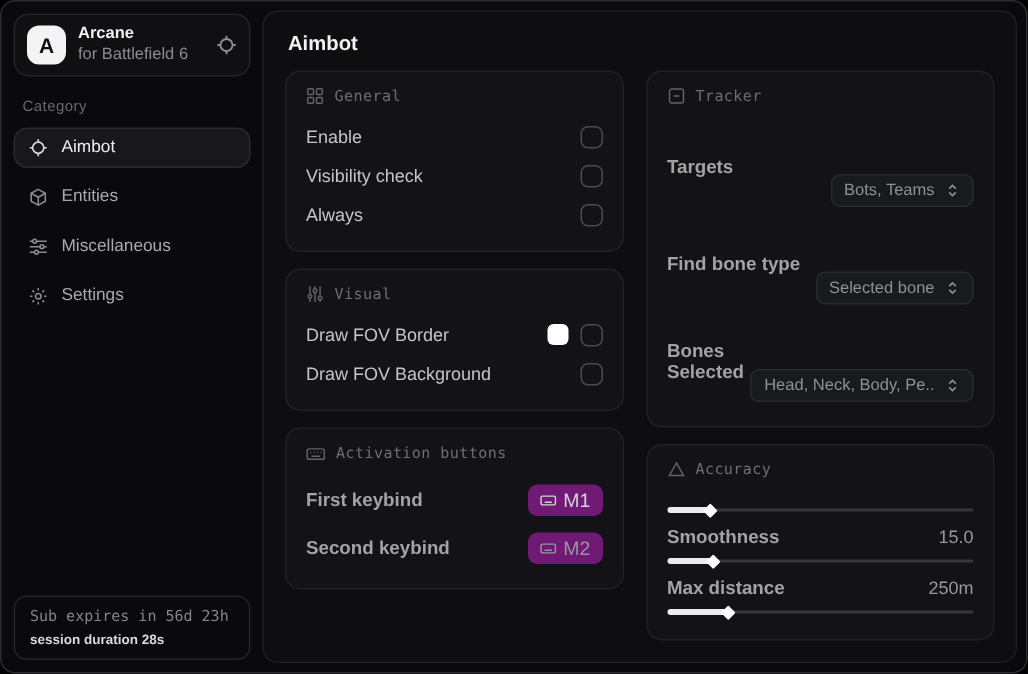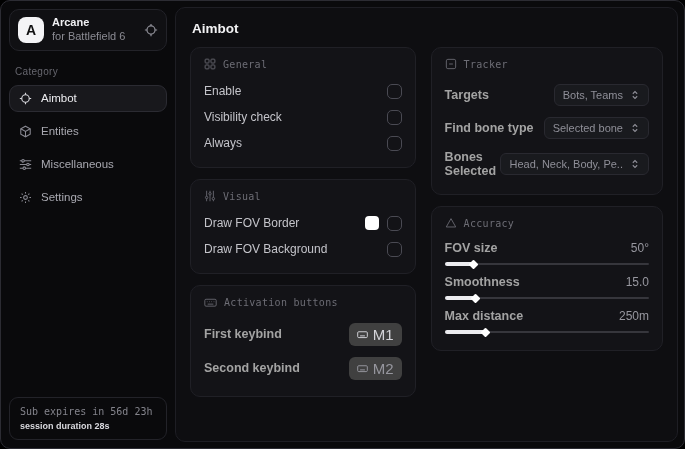--- a/index.html
+++ b/index.html
@@ -28,24 +28,24 @@
   .columns{display:grid;grid-template-columns:1fr 1.03fr;gap:15px;padding:0 14px;align-items:start;}
   .card{background:#131317;border:1px solid #202026;border-radius:10px;padding:10px 13px 11px 13px;margin-bottom:11px;}
   .card-header{display:flex;align-items:center;gap:7px;font-family:"DejaVu Sans Mono",monospace;font-size:10px;color:#6d6d75;letter-spacing:.3px;margin-bottom:8px;}
   .card-header .hicon{display:flex;align-items:center;color:#63636b;}
   .row{display:flex;align-items:center;justify-content:space-between;padding:5.5px 0;}
   .rlabel{font-size:12px;color:#c4c4ca;}
   .rlabel.strong{font-size:12.5px;font-weight:600;color:#a3a3a3;}
   .checkbox{width:15px;height:15px;border:1.5px solid #4a4a53;border-radius:5px;box-sizing:border-box;cursor:pointer;background:transparent;}
   .row-right{display:flex;align-items:center;gap:8px;}
   .swatch{width:14px;height:14px;border-radius:4px;cursor:pointer;}
-  .keybtn{display:flex;align-items:center;gap:5px;background:#404040;border:none;border-radius:6px;padding:3px 8px;font-size:15px;font-family:"Liberation Sans",sans-serif;color:#d3d3d8;cursor:pointer;}
+  .keybtn{display:flex;align-items:center;gap:5px;background:#701a75;border:none;border-radius:6px;padding:3px 8px;font-size:13px;font-family:"Liberation Sans",sans-serif;color:#d3d3d8;cursor:pointer;}
   .keybtn.dim{color:#96969e;}
   .keybtn .kicon{display:flex;align-items:center;color:inherit;}
-  .dd{display:flex;align-items:center;gap:7px;background:#191a1e;border:1px solid #292930;border-radius:6px;padding:4px 8px;font-size:11px;font-family:"Liberation Sans",sans-serif;color:#8f8f98;cursor:pointer;max-width:150px;}
+  .dd{display:flex;align-items:center;gap:7px;background:#191a1e;border:1px solid #292930;border-radius:6px;padding:4px 8px;font-size:11px;font-family:"Liberation Sans",sans-serif;color:#8f8f98;cursor:pointer;max-width:150px;margin-top:32px;}
   .dd .dd-val{white-space:nowrap;overflow:hidden;text-overflow:ellipsis;}
   .dd .dd-icon{display:flex;align-items:center;color:#8f8f98;flex:0 0 auto;}
   .slider-group{padding:4px 0 6px 0;}
   .srow{display:flex;align-items:center;justify-content:space-between;}
   .svalue{font-size:12px;color:#97979f;}
   .track{position:relative;margin-top:8px;height:2px;background:#36363c;border-radius:2px;cursor:pointer;}
   .fill{position:absolute;left:0;top:-1px;height:4px;background:#ececef;border-radius:2px;}
   .thumb{position:absolute;right:-4px;top:-1.5px;width:7px;height:7px;background:#fff;transform:rotate(45deg);border-radius:1px;}
   svg{display:block;}
 </style>
@@ -266,24 +266,20 @@
           <div class="card-header">
             <span class="hicon">
               <svg width="12" height="12" viewBox="0 0 16 16" fill="none" stroke="currentColor" stroke-width="1.3">
                   <path d="M8 2.2L14.3 13.3H1.7L8 2.2z"></path>
                 </svg>
             </span>
             <span>Accuracy</span>
           </div>
 
           <div class="slider-group">
-            <div class="srow">
-              <span class="rlabel strong">FOV size</span>
-              <span class="svalue">50°</span>
-            </div>
             <div class="track">
               <div class="fill" style="width: 14%;">
                   <span class="thumb"></span>
                 </div>
             </div>
           </div>
 
           <div class="slider-group">
             <div class="srow">
               <span class="rlabel strong">Smoothness</span>

